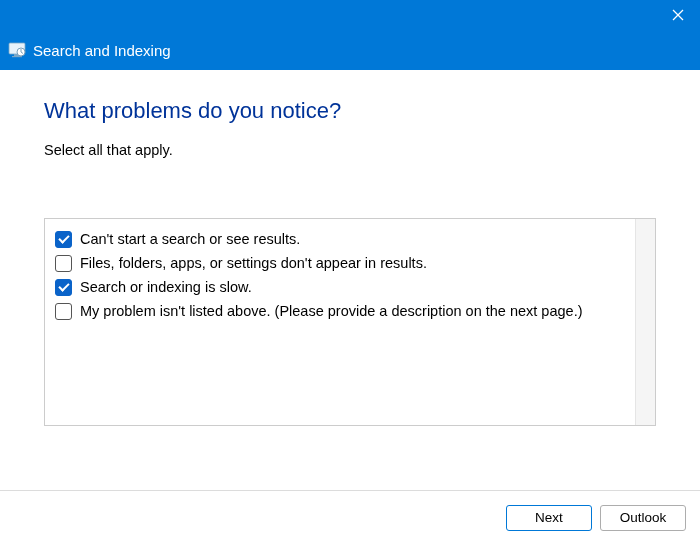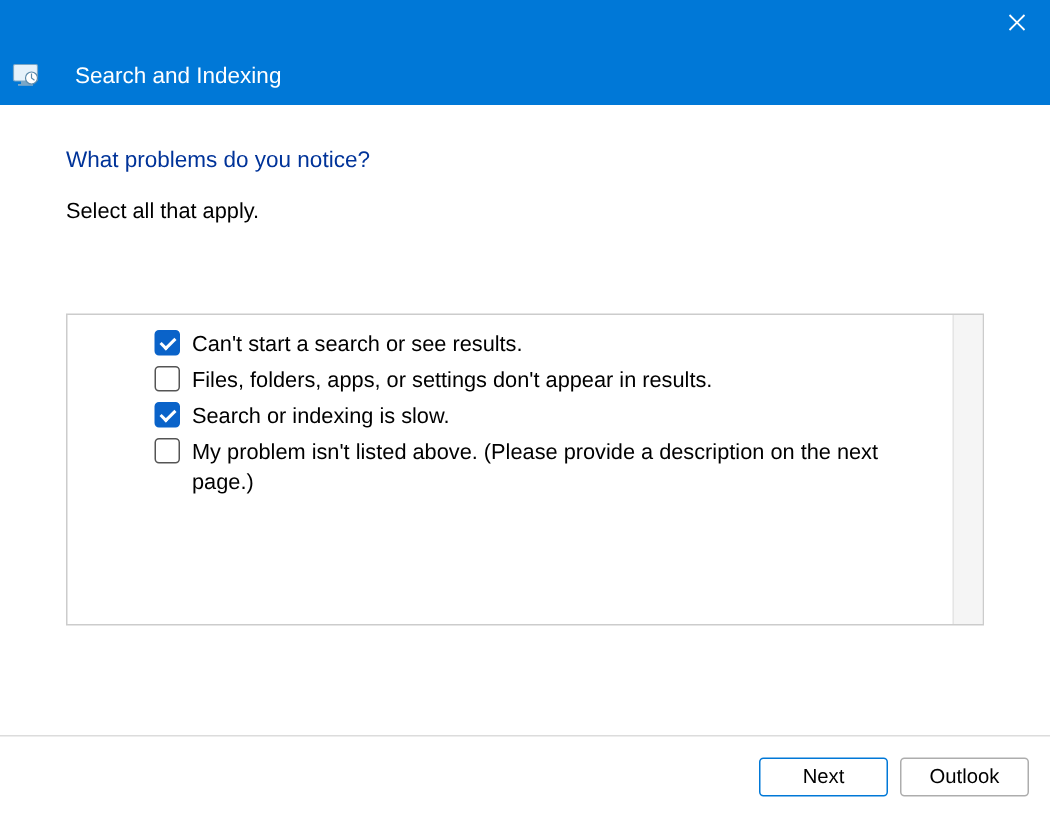--- a/index.html
+++ b/index.html
@@ -26,59 +26,58 @@
     cursor: pointer;
   }
   .close-btn svg { width: 12px; height: 12px; }
   .header {
     height: 40px;
     background: #0078d7;
     color: #fff;
     display: flex;
     align-items: center;
     padding: 0 8px;
-    gap: 24px;
+    gap: 7px;
     font-size: 15px;
   }
   .header-icon {
     width: 18px; height: 18px;
     display: flex; align-items: center; justify-content: center;
   }
   .content {
     padding: 28px 44px 10px 44px;
   }
   .heading {
     color: #003399;
-    font-size: 15px;
+    font-size: 22px;
     font-weight: 400;
     margin-bottom: 18px;
   }
   .subtext {
     font-size: 14.5px;
     color: #000;
   }
   .listbox {
     margin: 60px 0 0 0;
     border: 1px solid #ccc;
     height: 208px;
     overflow: hidden;
     position: relative;
   }
   .listbox-inner {
     padding: 8px 10px;
     width: calc(100% - 22px);
   }
   .option {
     display: flex;
-    align-items: flex-start;
+    align-items: center;
     padding: 2px 0;
     gap: 8px;
     cursor: pointer;
     line-height: 20px;
-    margin-left: 48px;
   }
   .option-label {
     font-size: 14.5px;
   }
   .checkbox {
     width: 17px; height: 17px;
     border: 1.5px solid #555;
     border-radius: 3px;
     flex-shrink: 0;
     display: inline-flex;

